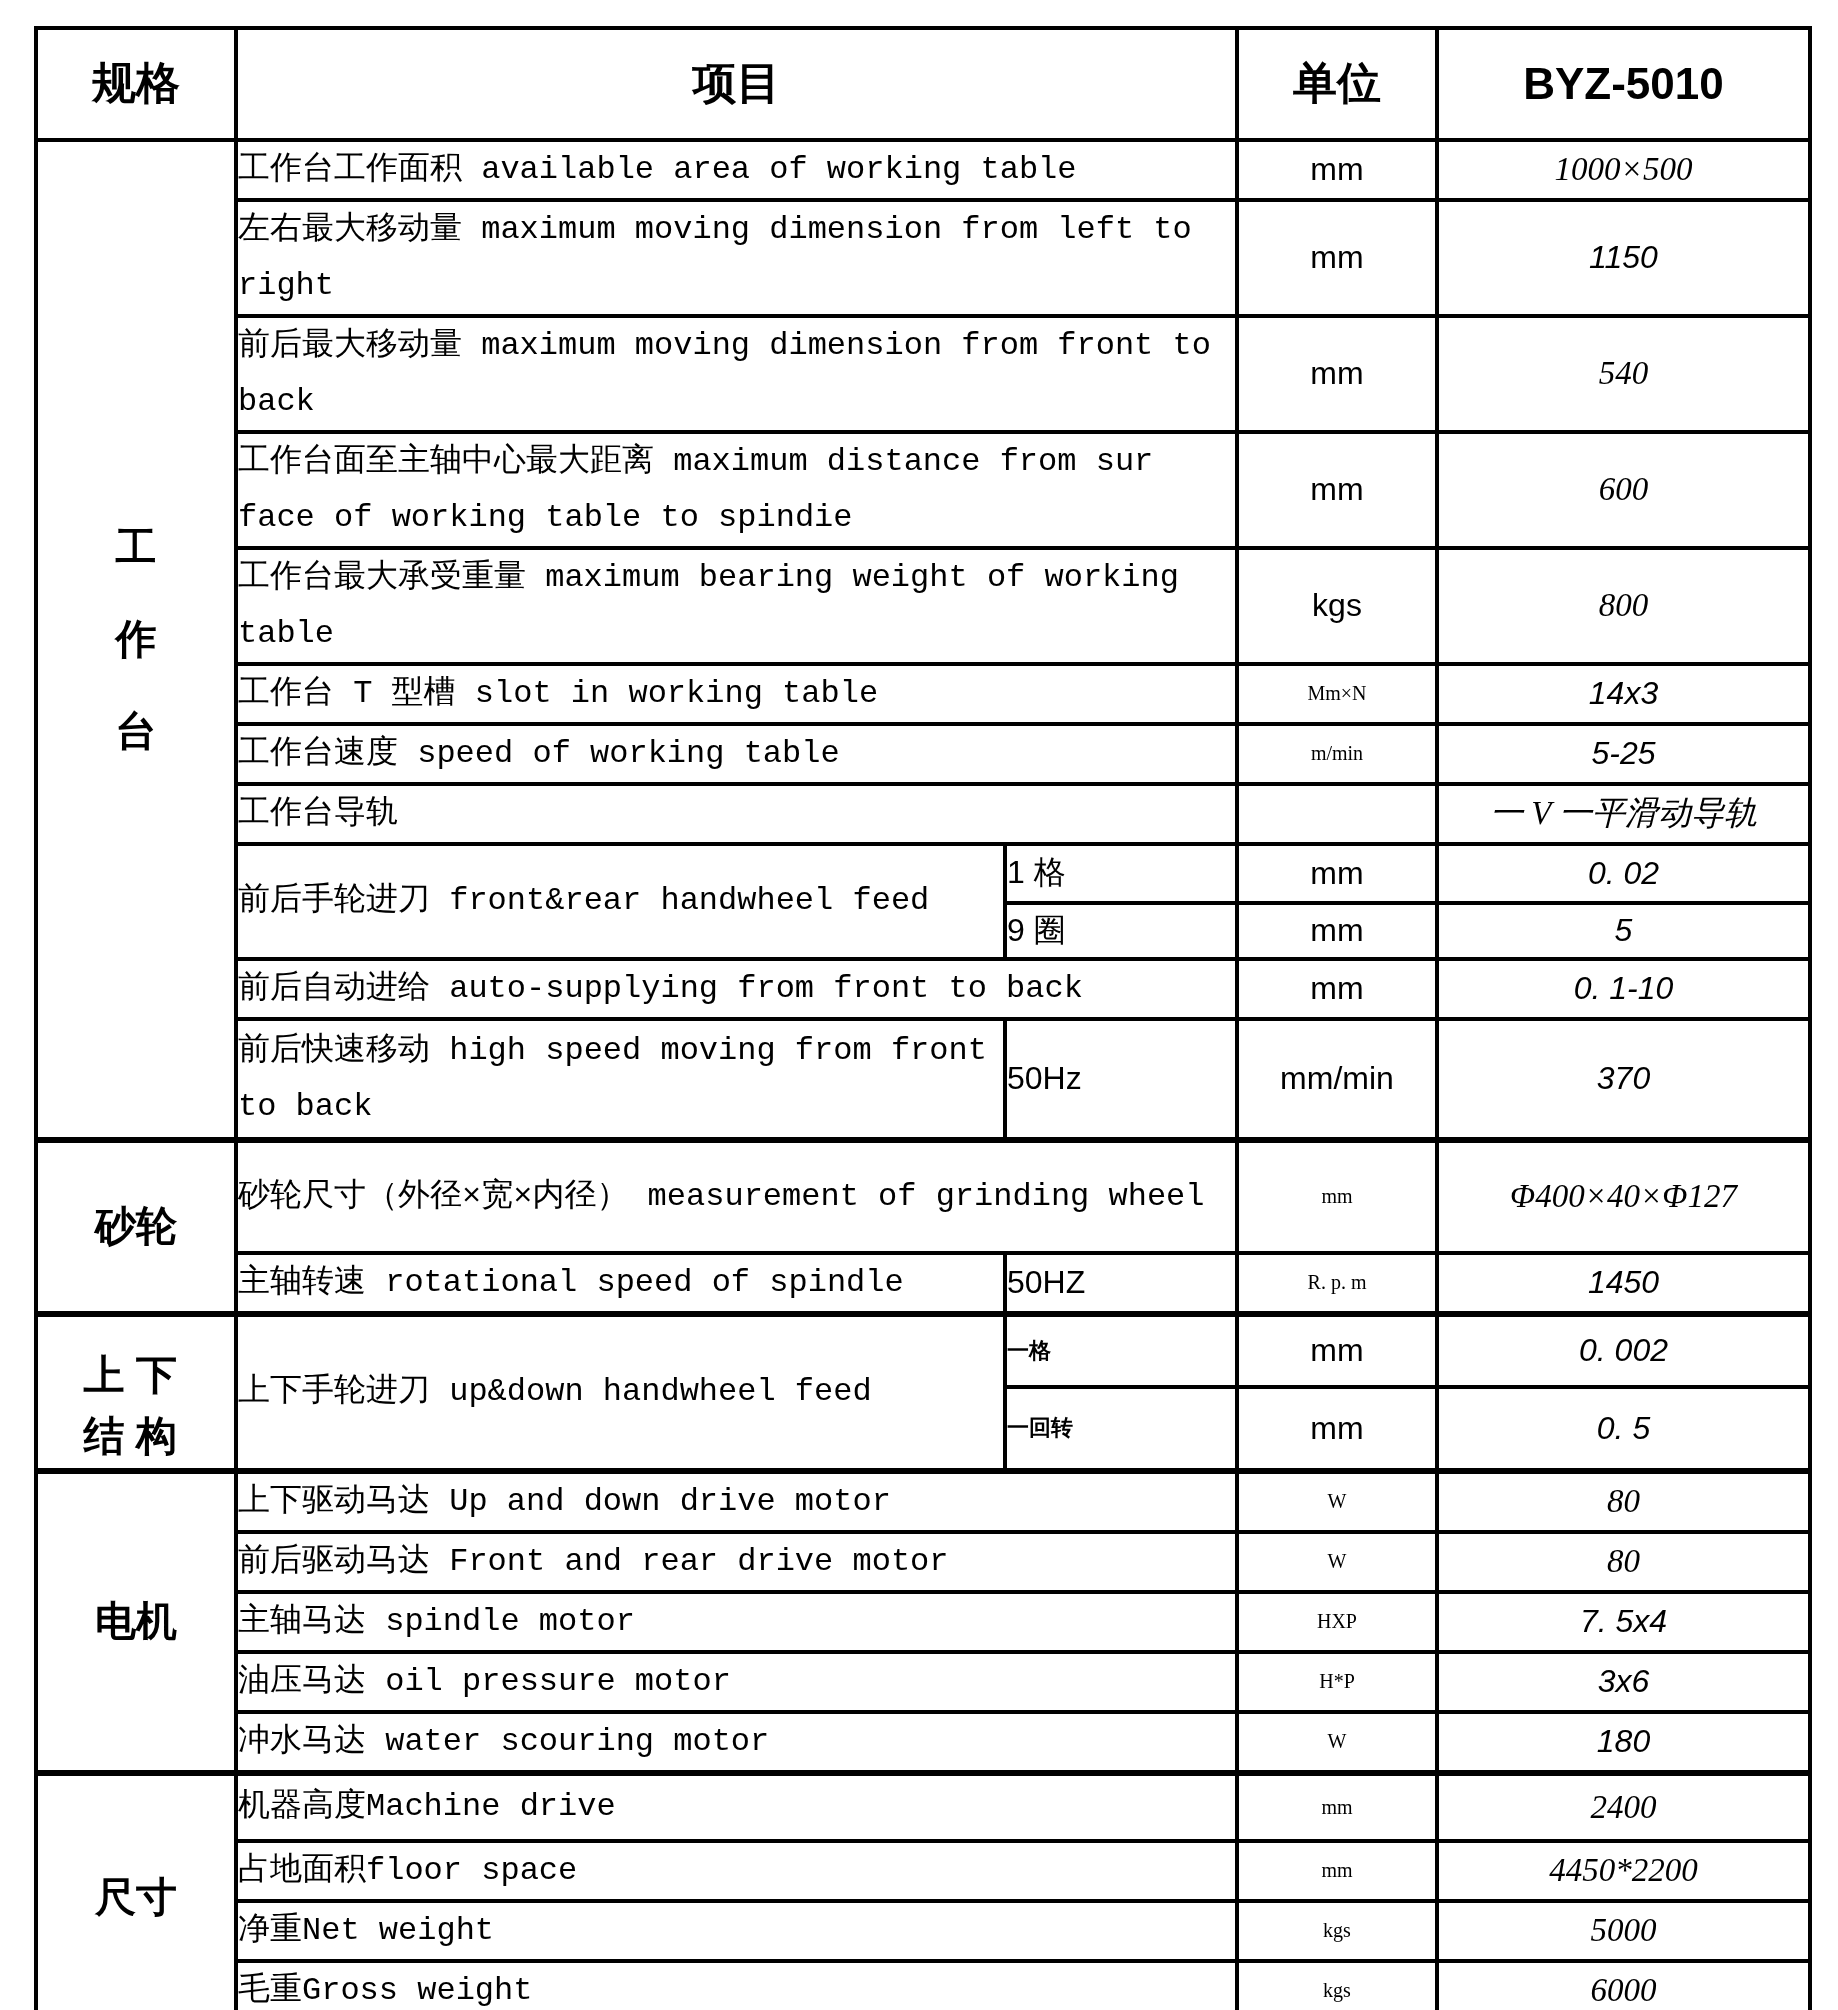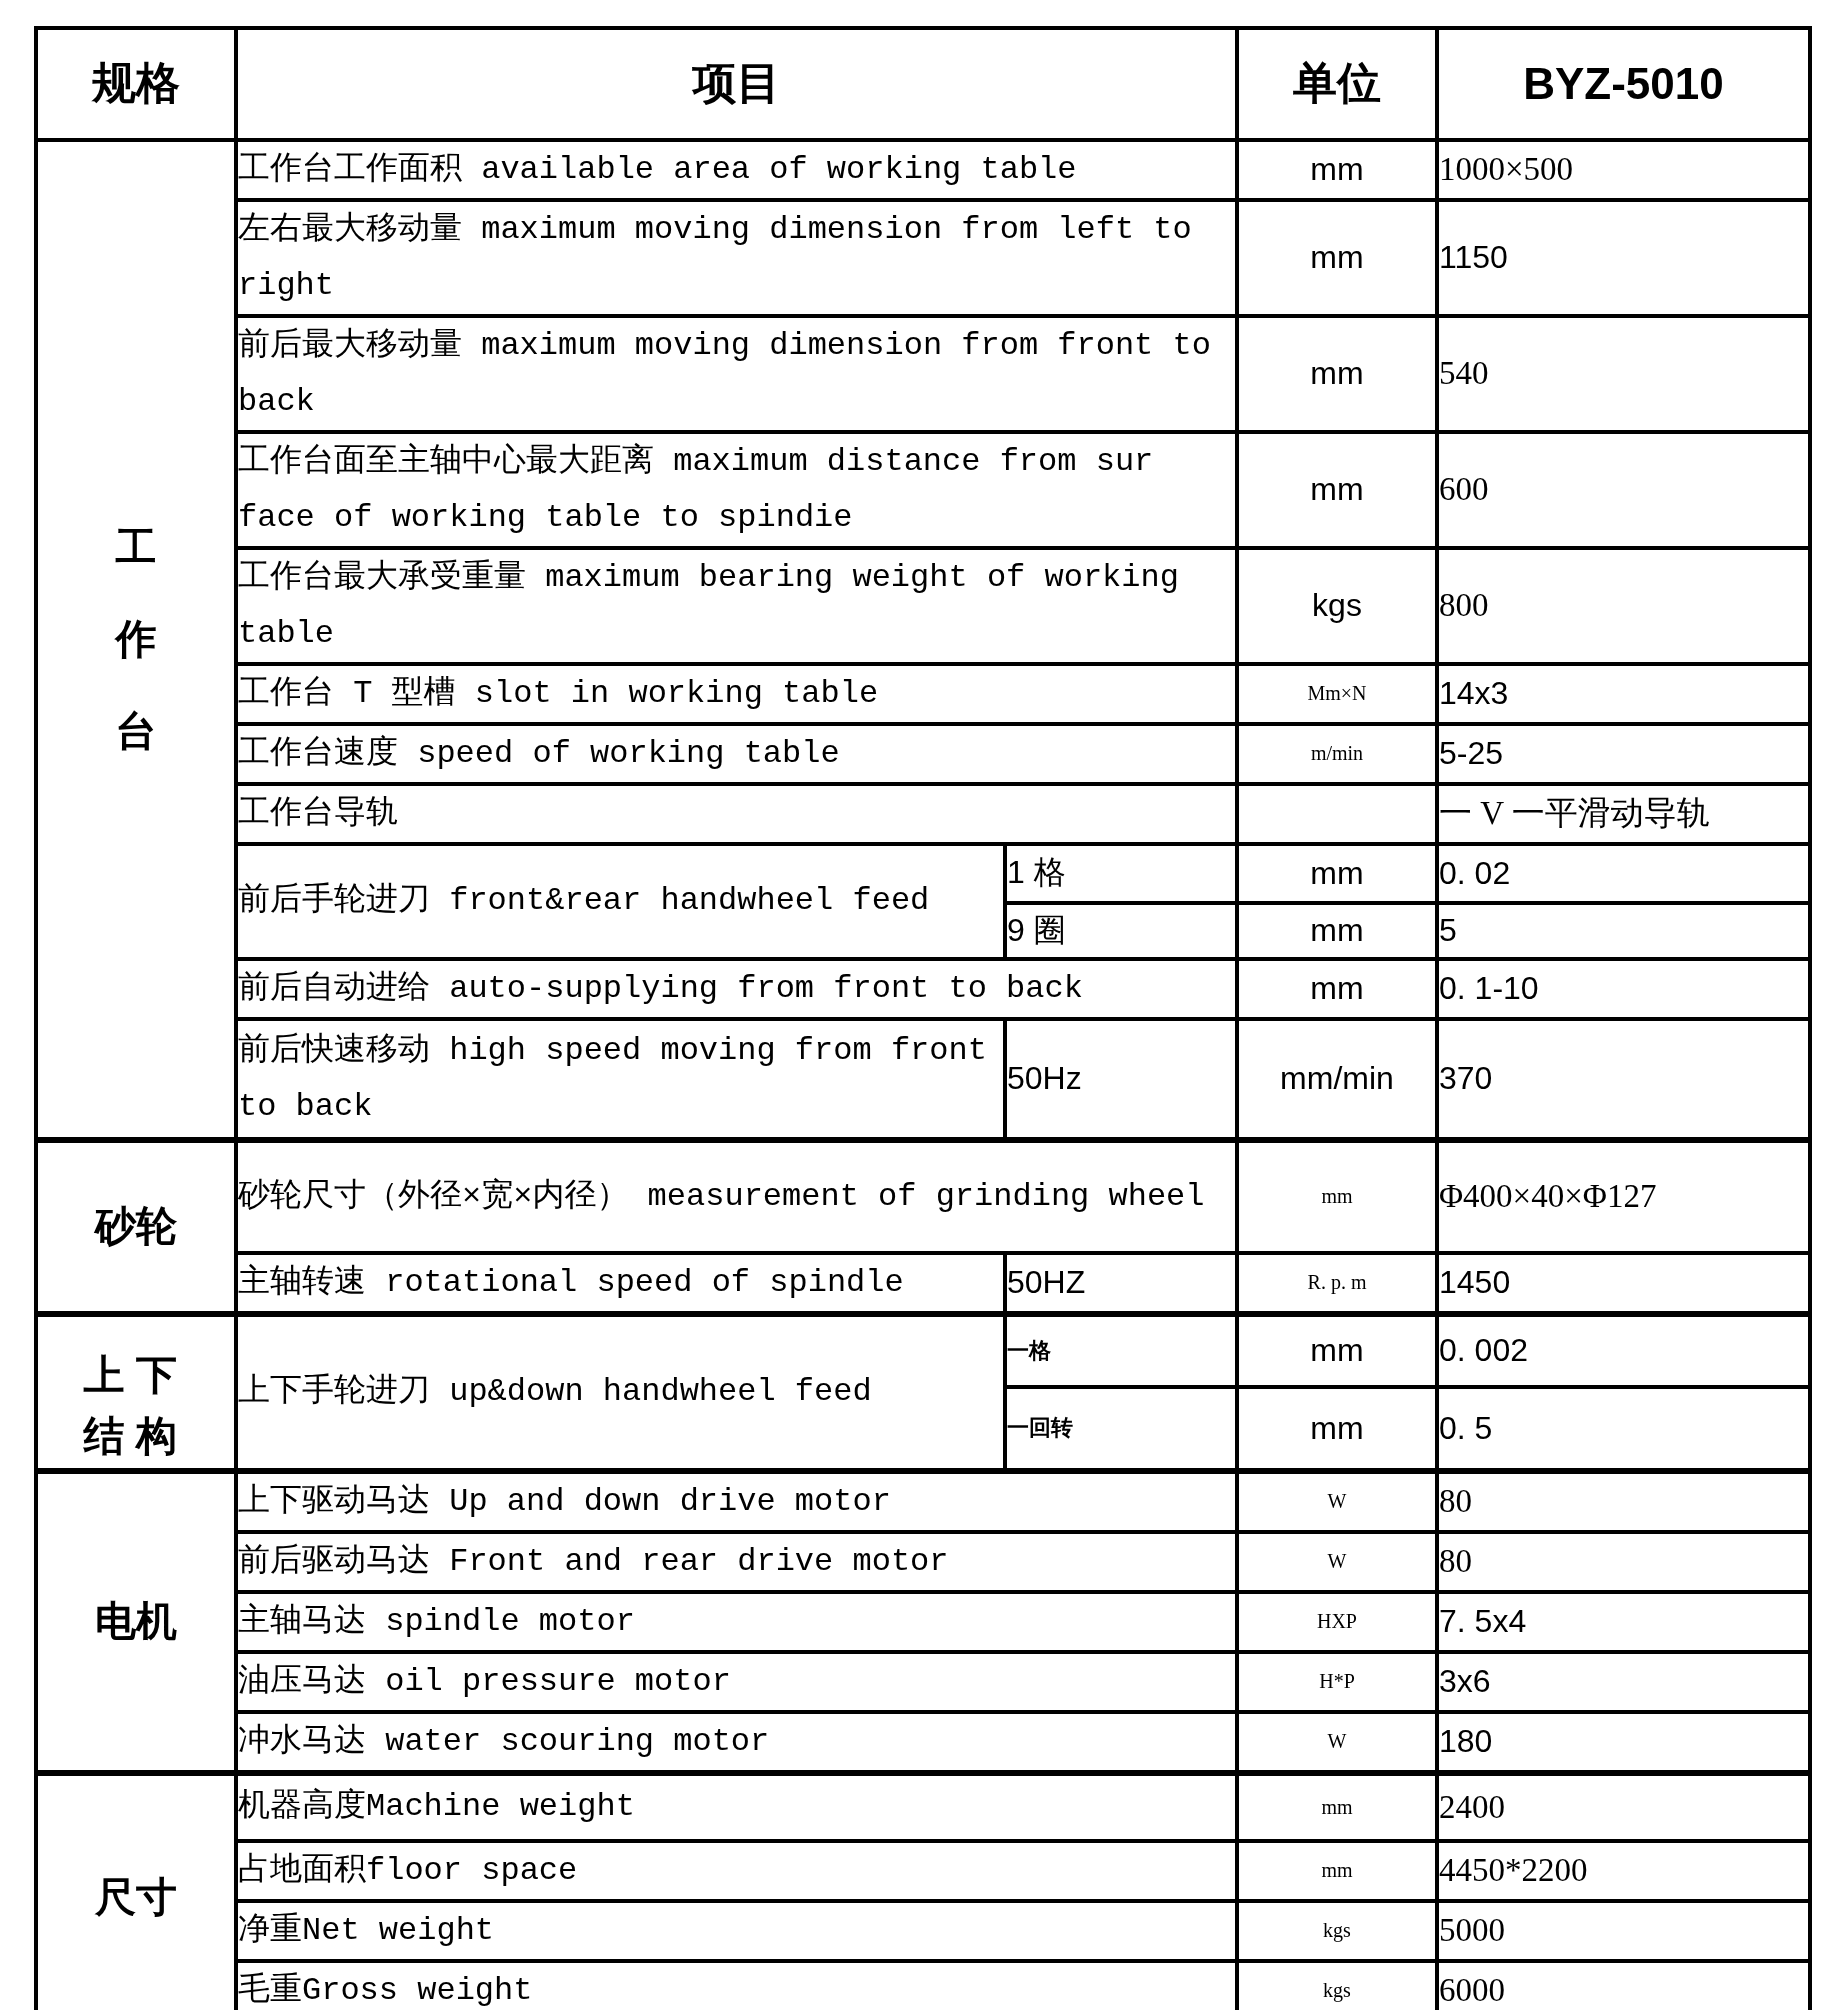--- a/index.html
+++ b/index.html
@@ -70,21 +70,22 @@
     font-size: 22px;
   }
   
   td.unit {
     font-size: 20px;
     text-align: center;
   }
   
   td.val {
     font-size: 33px;
-    text-align: left;
+    text-align: center;
+    font-style: italic;
   }
   td.unit.b, td.val.b {
     font-family: "Liberation Sans", "DejaVu Sans", sans-serif;
     font-size: 32px;
   }
 </style>
 </head>
 <body>
 
 <table class="spec">
@@ -217,21 +218,21 @@
       <td class="val b">3x6</td>
     </tr>
     <tr style="height:55px">
       <td class="item" colspan="2">冲水马达 water scouring motor</td>
       <td class="unit">W</td>
       <td class="val b">180</td>
     </tr>
 
     <tr class="sec-top" style="height:68px">
       <td class="sec" rowspan="4"><span class="stack">尺寸</span></td>
-      <td class="item" colspan="2">机器高度Machine weight</td>
+      <td class="item" colspan="2">机器高度Machine drive</td>
       <td class="unit">mm</td>
       <td class="val">2400</td>
     </tr>
     <tr style="height:59px">
       <td class="item" colspan="2">占地面积floor space</td>
       <td class="unit">mm</td>
       <td class="val">4450*2200</td>
     </tr>
     <tr style="height:58px">
       <td class="item" colspan="2">净重Net weight</td>

